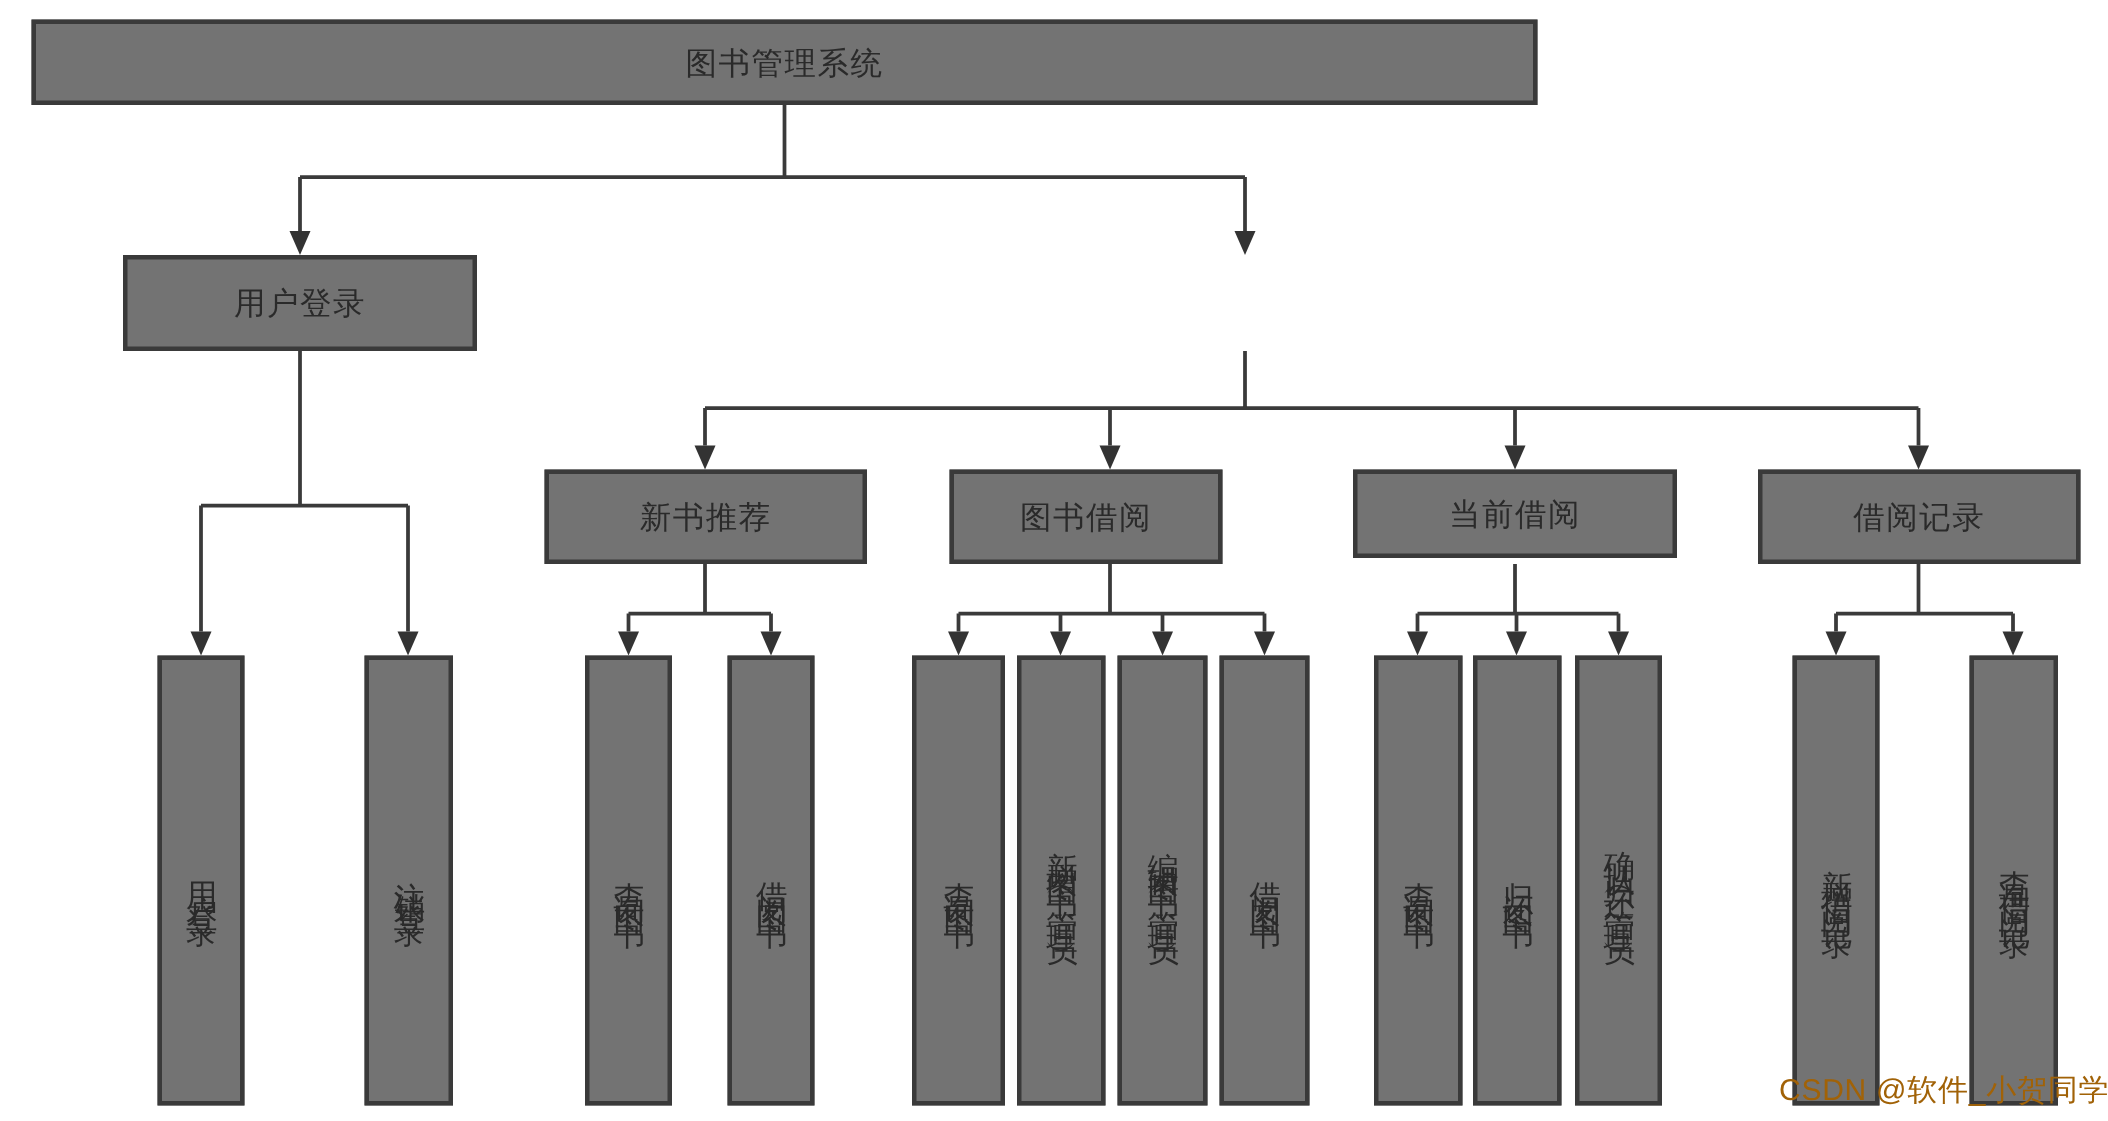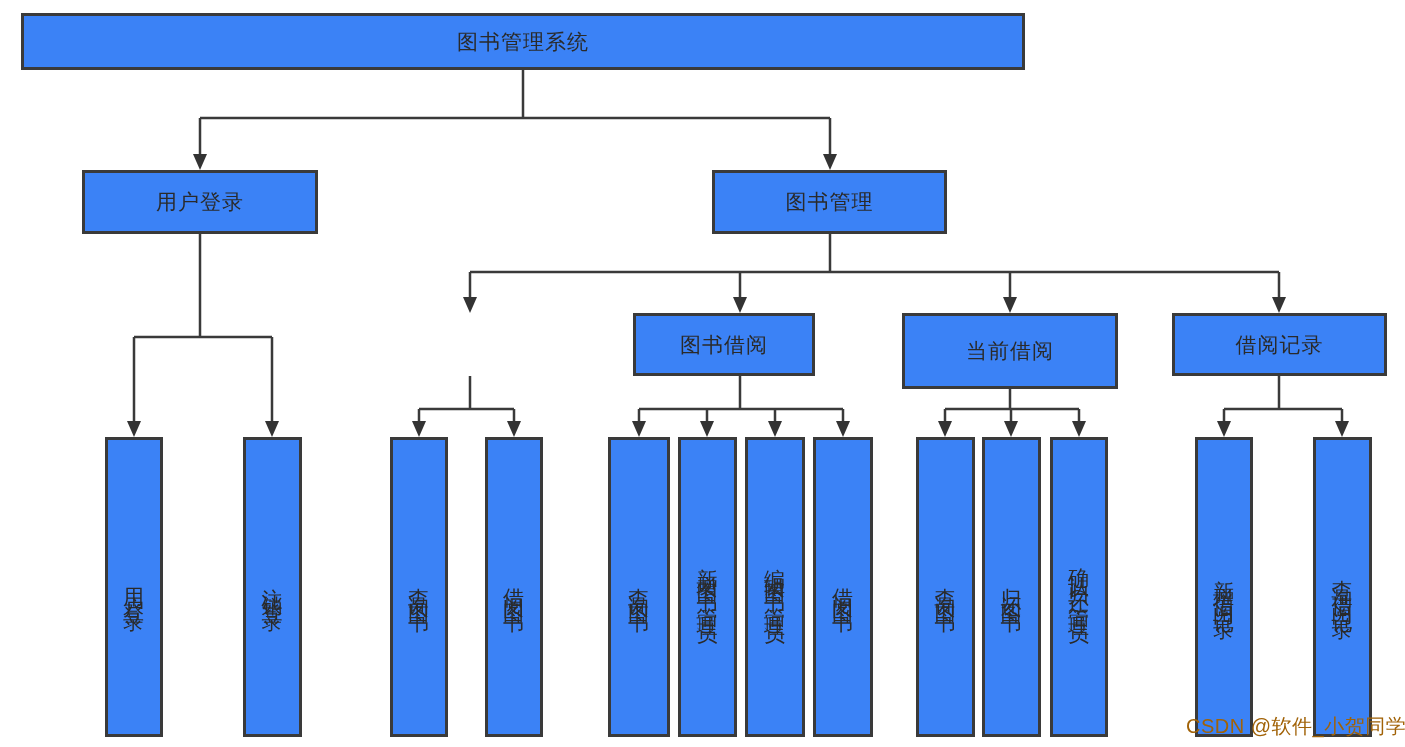--- a/index.html
+++ b/index.html
@@ -17,21 +17,21 @@
   }
   .wires {
     position: absolute;
     left: 0; top: 0;
     width: 1405px; height: 747px;
     z-index: 1;
   }
   .box {
     position: absolute;
     box-sizing: border-box;
-    background: #3b82f6;
+    background: #737373;
     border: 3px solid #3a3a3a;
     display: flex;
     align-items: center;
     justify-content: center;
     color: #2a2a2a;
     z-index: 2;
   }
   .hlabel {
     font-size: 21px;
     letter-spacing: 1px;
@@ -58,21 +58,21 @@
     letter-spacing: 0.5px;
     white-space: nowrap;
     z-index: 3;
   }
   
   #n-root   { left: 21px;   top: 13px;  width: 1004px; height: 57px; }
   #n-login  { left: 82px;   top: 170px; width: 236px;  height: 64px; }
   #n-mgmt   { left: 712px;  top: 170px; width: 235px;  height: 64px; }
   #n-rec    { left: 363px;  top: 313px; width: 215px;  height: 63px; }
   #n-borrow { left: 633px;  top: 313px; width: 182px;  height: 63px; }
-  #n-cur    { left: 902px;  top: 313px; width: 216px;  height: 76px; }
+  #n-cur    { left: 902px;  top: 313px; width: 216px;  height: 59px; }
   #n-hist   { left: 1172px; top: 313px; width: 215px;  height: 63px; }
   #lf-1  { left: 105px;  width: 58px; }
   #lf-2  { left: 243px;  width: 59px; }
   #lf-3  { left: 390px;  width: 58px; }
   #lf-4  { left: 485px;  width: 58px; }
   #lf-5  { left: 608px;  width: 62px; }
   #lf-6  { left: 678px;  width: 59px; }
   #lf-7  { left: 745px;  width: 60px; }
   #lf-8  { left: 813px;  width: 60px; }
   #lf-9  { left: 916px;  width: 59px; }
@@ -126,24 +126,24 @@
     </g>
   </svg>
 
   <div class="box" id="n-root">
     <span class="hlabel">图书管理系统</span>
   </div>
 
   <div class="box" id="n-login">
     <span class="hlabel">用户登录</span>
   </div>
-  <div class="box" id="n-mgmt">
-    <span class="hlabel">图书管理</span>
+
+  <div class="box" id="n-rec">
+    <span class="hlabel">新书推荐</span>
   </div>
-
   <div class="box" id="n-borrow">
     <span class="hlabel">图书借阅</span>
   </div>
   <div class="box" id="n-cur">
     <span class="hlabel">当前借阅</span>
   </div>
   <div class="box" id="n-hist">
     <span class="hlabel">借阅记录</span>
   </div>
 

